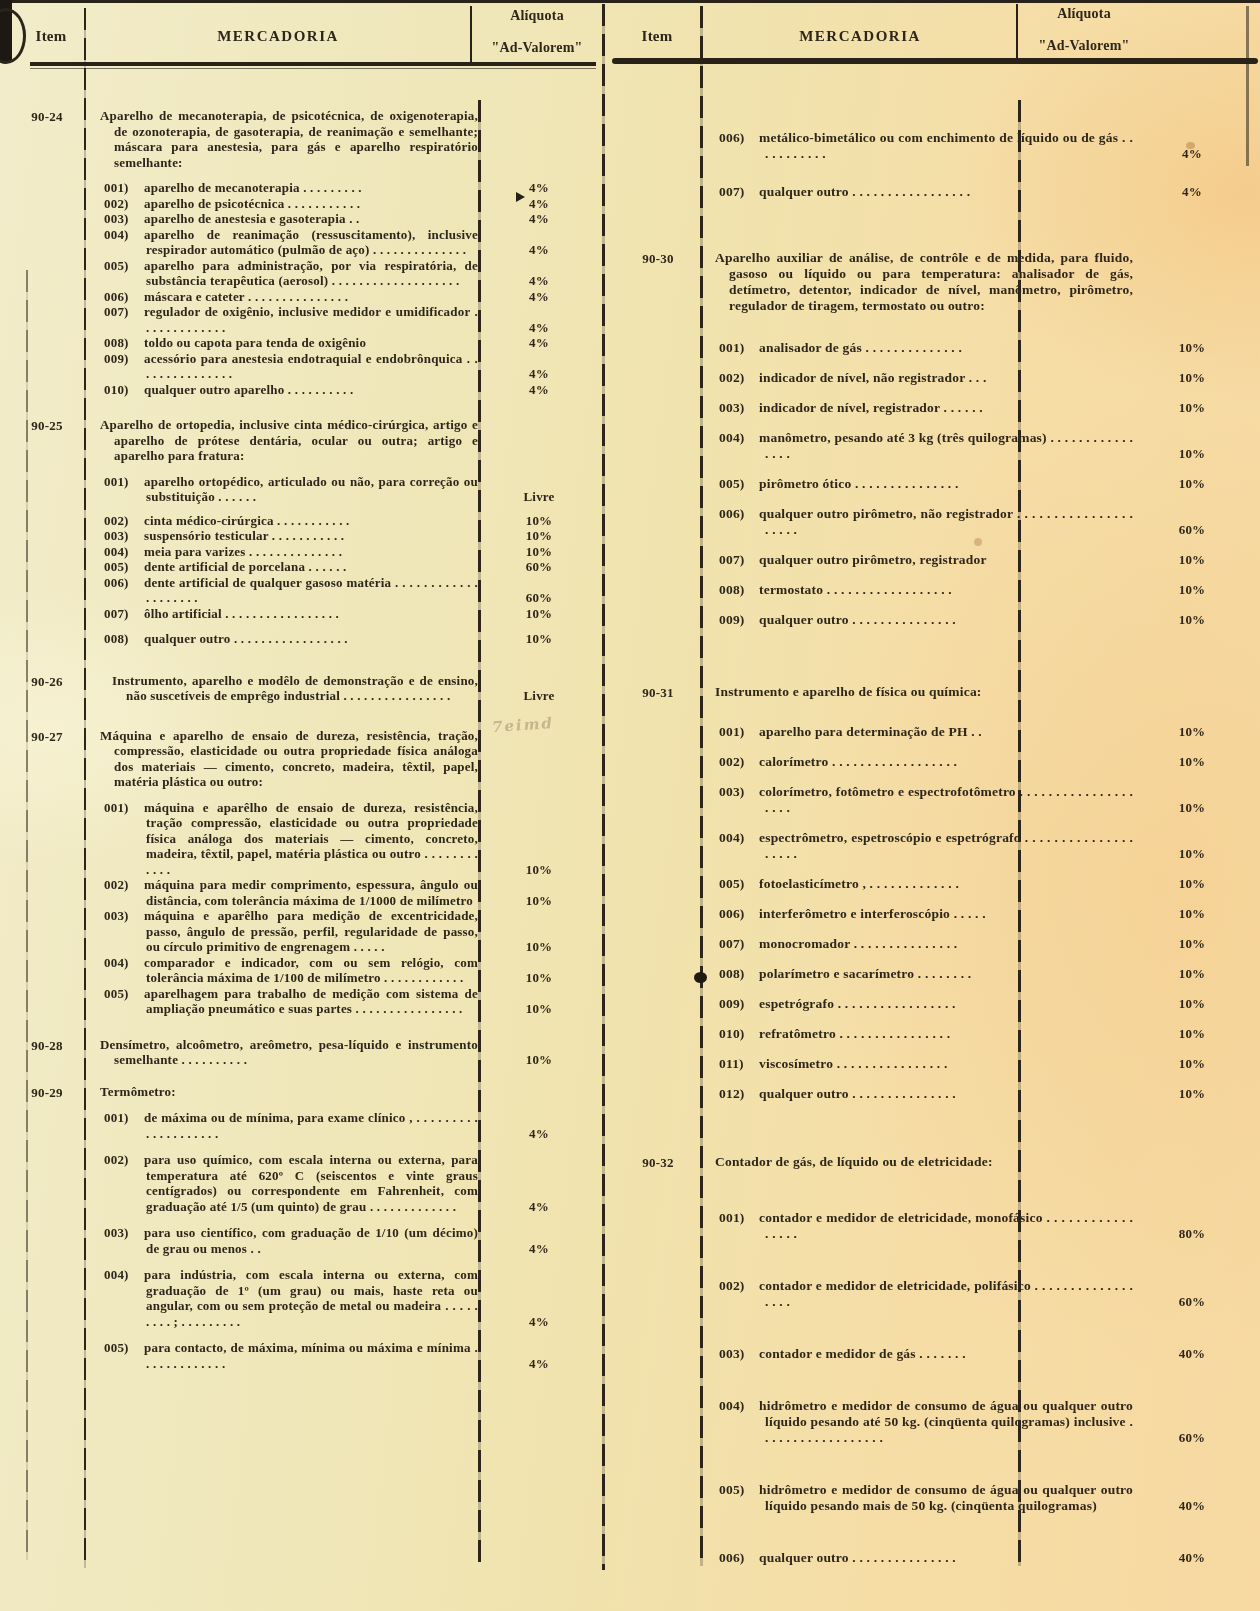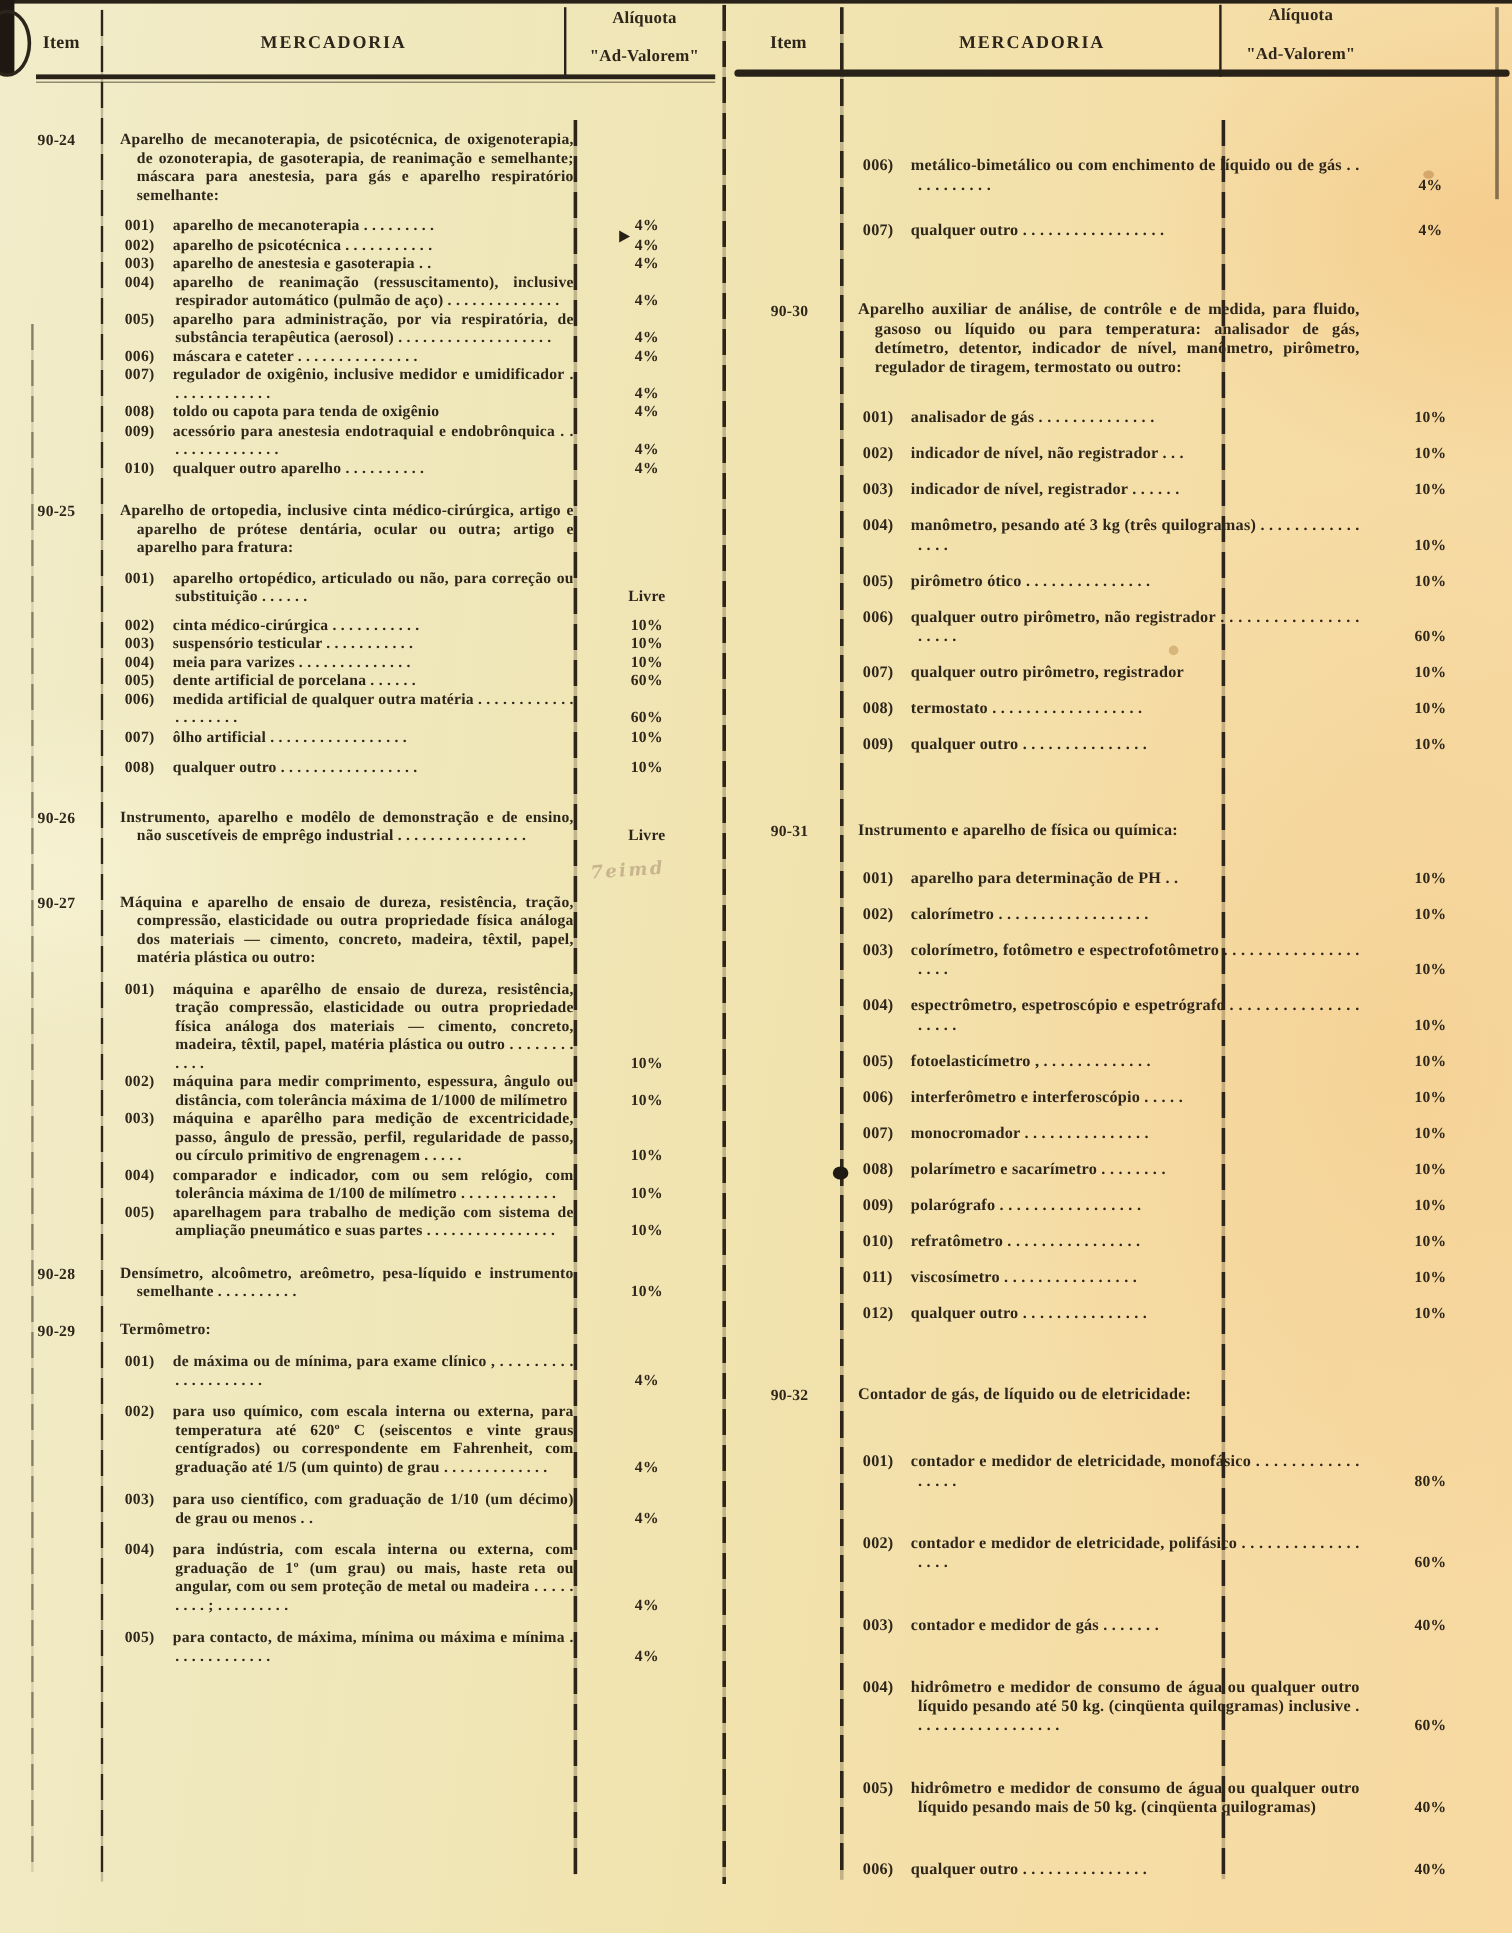--- a/index.html
+++ b/index.html
@@ -40,21 +40,21 @@
   .rate{width:122px;text-align:center;align-self:flex-end;font-size:13px;}
   .rt .rate{width:118px;}
   .lt{font-size:13px;line-height:15.5px;}
   .rt{font-size:13.5px;line-height:16px;}
   
   .lt .head-row{margin-bottom:10px;}
   [data-name="entry-90-25"]{margin-top:20px;}
   [data-name="entry-90-25"] .sub:nth-child(3){margin-top:8px;}
   [data-name="entry-90-25"] .sub:nth-child(9){margin-top:10px;gap:24px;}
   [data-name="entry-90-26"]{margin-top:26px;}
-  [data-name="entry-90-26"] .head-row{margin-bottom:16px;}
+  [data-name="entry-90-26"] .head-row{margin-bottom:0;padding-left:12px;}
   [data-name="entry-90-27"]{margin-top:24px;}
   [data-name="entry-90-28"]{margin-top:20px;}
   [data-name="entry-90-28"] .head-row{margin-bottom:0;}
   [data-name="entry-90-29"]{margin-top:16px;}
   [data-name="entry-90-29"] .sub{margin-top:11px;}
   .rt .sub{margin-top:14px;}
   [data-name="entry-continuation"] .sub:first-child{margin-top:0;}
   [data-name="entry-continuation"] .sub+.sub{margin-top:22px;}
   [data-name="entry-90-30"]{margin-top:50px;}
   [data-name="entry-90-30"] .head-row{margin-bottom:26px;}
@@ -177,21 +177,21 @@
           </div>
         <div class="row sub" data-name="subitem">
             <div class="st"><span class="n" data-name="subitem-number">004)</span><span data-name="subitem-text">meia para varizes . . . . . . . . . . . . . .</span></div>
             <div class="rate" data-name="rate-value">10%</div>
           </div>
         <div class="row sub" data-name="subitem">
             <div class="st"><span class="n" data-name="subitem-number">005)</span><span data-name="subitem-text">dente artificial de porcelana . . . . . .</span></div>
             <div class="rate" data-name="rate-value">60%</div>
           </div>
         <div class="row sub" data-name="subitem">
-            <div class="st"><span class="n" data-name="subitem-number">006)</span><span data-name="subitem-text">medida artificial de qualquer outra matéria .  . . . . . . . . . . . . . . . . . . .</span></div>
+            <div class="st"><span class="n" data-name="subitem-number">006)</span><span data-name="subitem-text">dente artificial de qualquer gasoso matéria .  . . . . . . . . . . . . . . . . . . .</span></div>
             <div class="rate" data-name="rate-value">60%</div>
           </div>
         <div class="row sub" data-name="subitem">
             <div class="st"><span class="n" data-name="subitem-number">007)</span><span data-name="subitem-text">ôlho artificial . . . . . . . . . . . . . . . . .</span></div>
             <div class="rate" data-name="rate-value">10%</div>
           </div>
         <div class="row sub" data-name="subitem">
             <div class="st"><span class="n" data-name="subitem-number">008)</span><span data-name="subitem-text">qualquer outro . . . . . . . . . . . . . . . . .</span></div>
             <div class="rate" data-name="rate-value">10%</div>
           </div>
@@ -374,21 +374,21 @@
           </div>
         <div class="row sub" data-name="subitem">
             <div class="st"><span class="n" data-name="subitem-number">007)</span><span data-name="subitem-text">monocromador .  . . . . . . . . . . . . . .</span></div>
             <div class="rate" data-name="rate-value">10%</div>
           </div>
         <div class="row sub" data-name="subitem">
             <div class="st"><span class="n" data-name="subitem-number">008)</span><span data-name="subitem-text">polarímetro e sacarímetro . . . . . . . .</span></div>
             <div class="rate" data-name="rate-value">10%</div>
           </div>
         <div class="row sub" data-name="subitem">
-            <div class="st"><span class="n" data-name="subitem-number">009)</span><span data-name="subitem-text">polarógrafo .  . . . . . . . . . . . . . . . .</span></div>
+            <div class="st"><span class="n" data-name="subitem-number">009)</span><span data-name="subitem-text">espetrógrafo .  . . . . . . . . . . . . . . . .</span></div>
             <div class="rate" data-name="rate-value">10%</div>
           </div>
         <div class="row sub" data-name="subitem">
             <div class="st"><span class="n" data-name="subitem-number">010)</span><span data-name="subitem-text">refratômetro . . . . . . . . . . . . . . . .</span></div>
             <div class="rate" data-name="rate-value">10%</div>
           </div>
         <div class="row sub" data-name="subitem">
             <div class="st"><span class="n" data-name="subitem-number">011)</span><span data-name="subitem-text">viscosímetro .  . . . . . . . . . . . . . . .</span></div>
             <div class="rate" data-name="rate-value">10%</div>
           </div>

